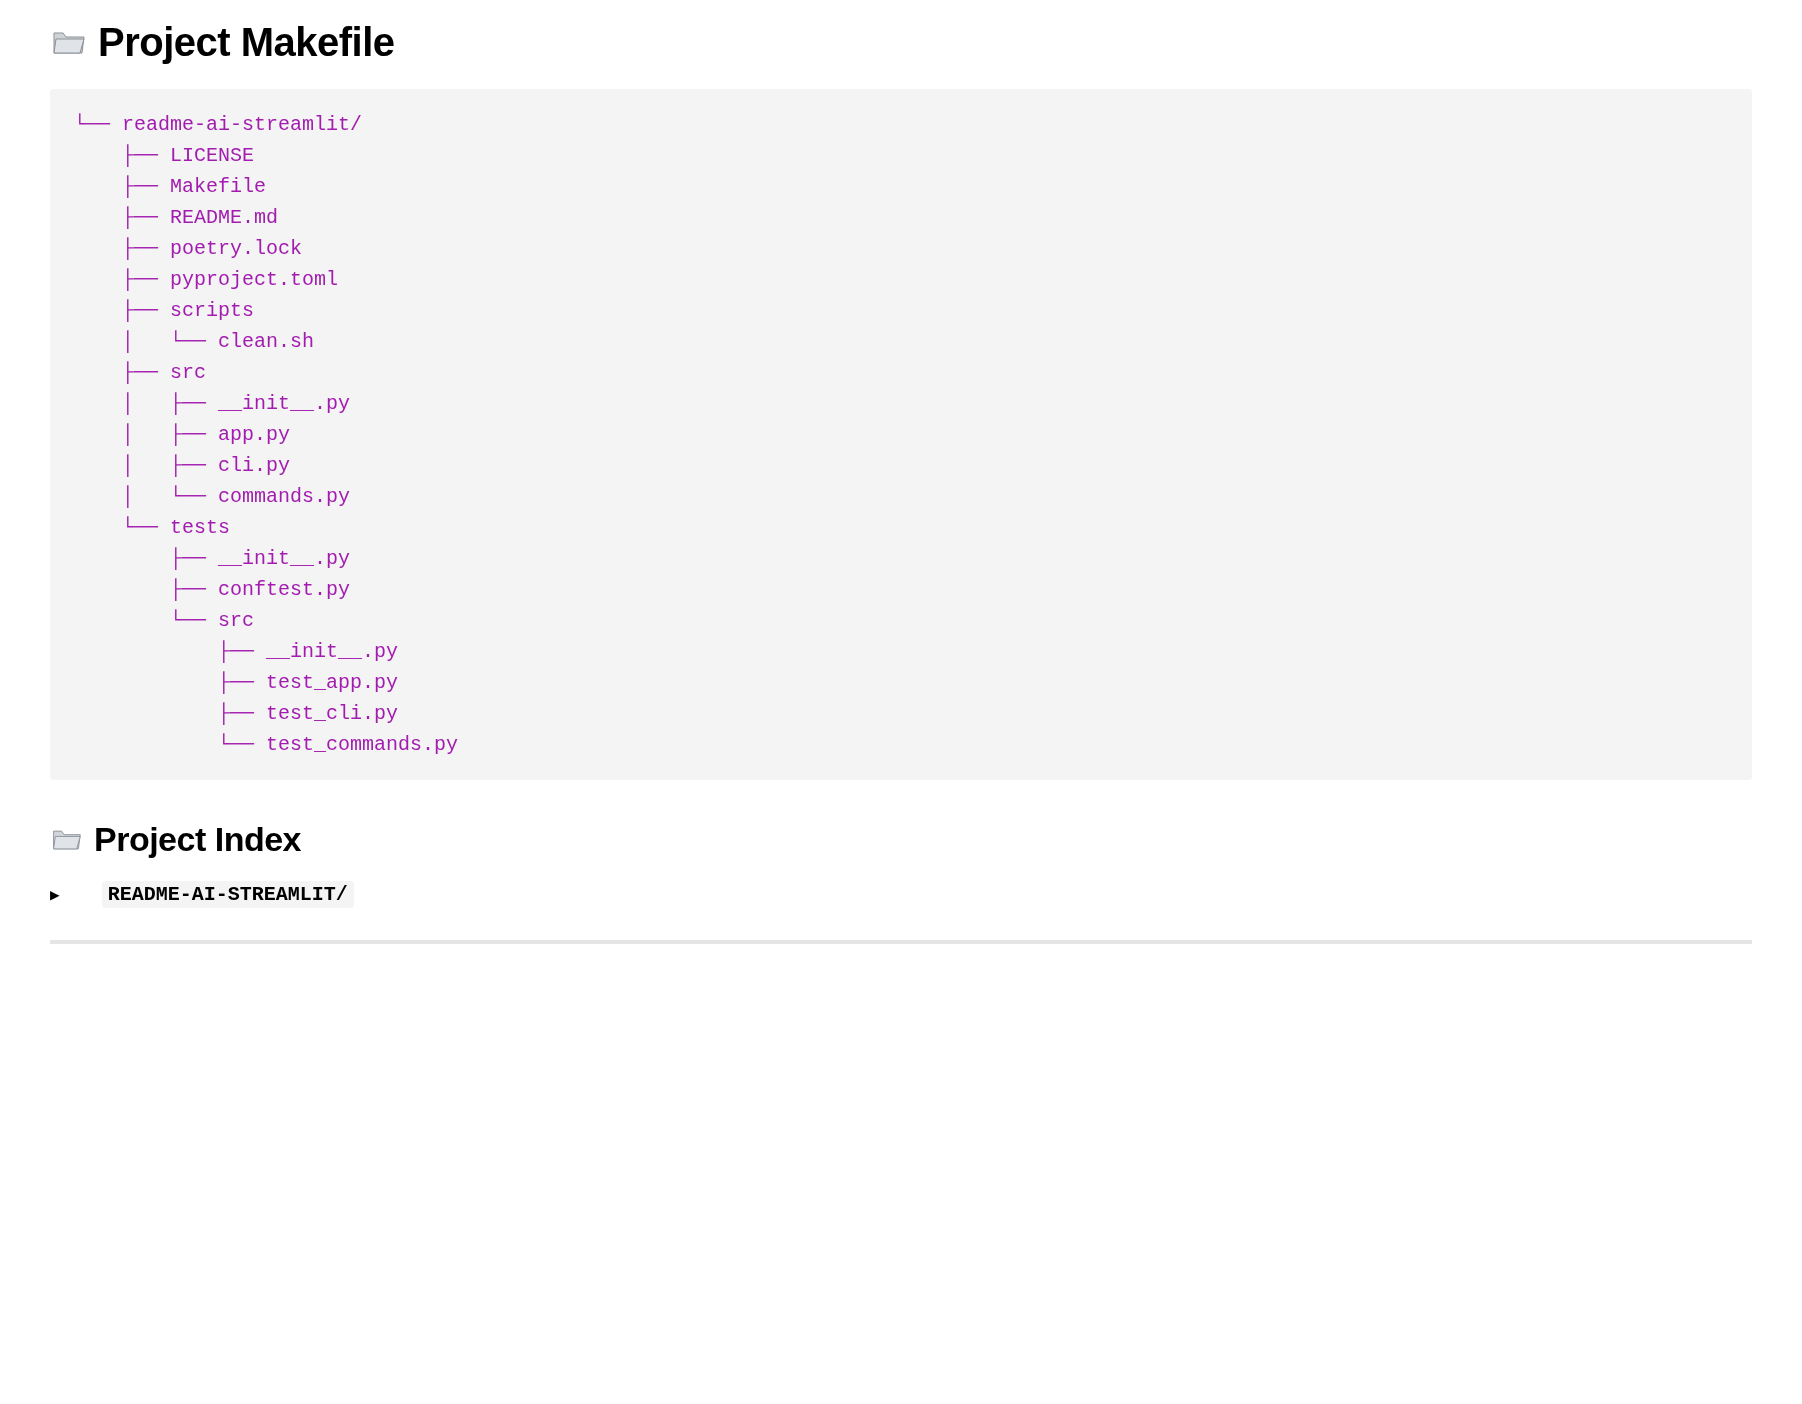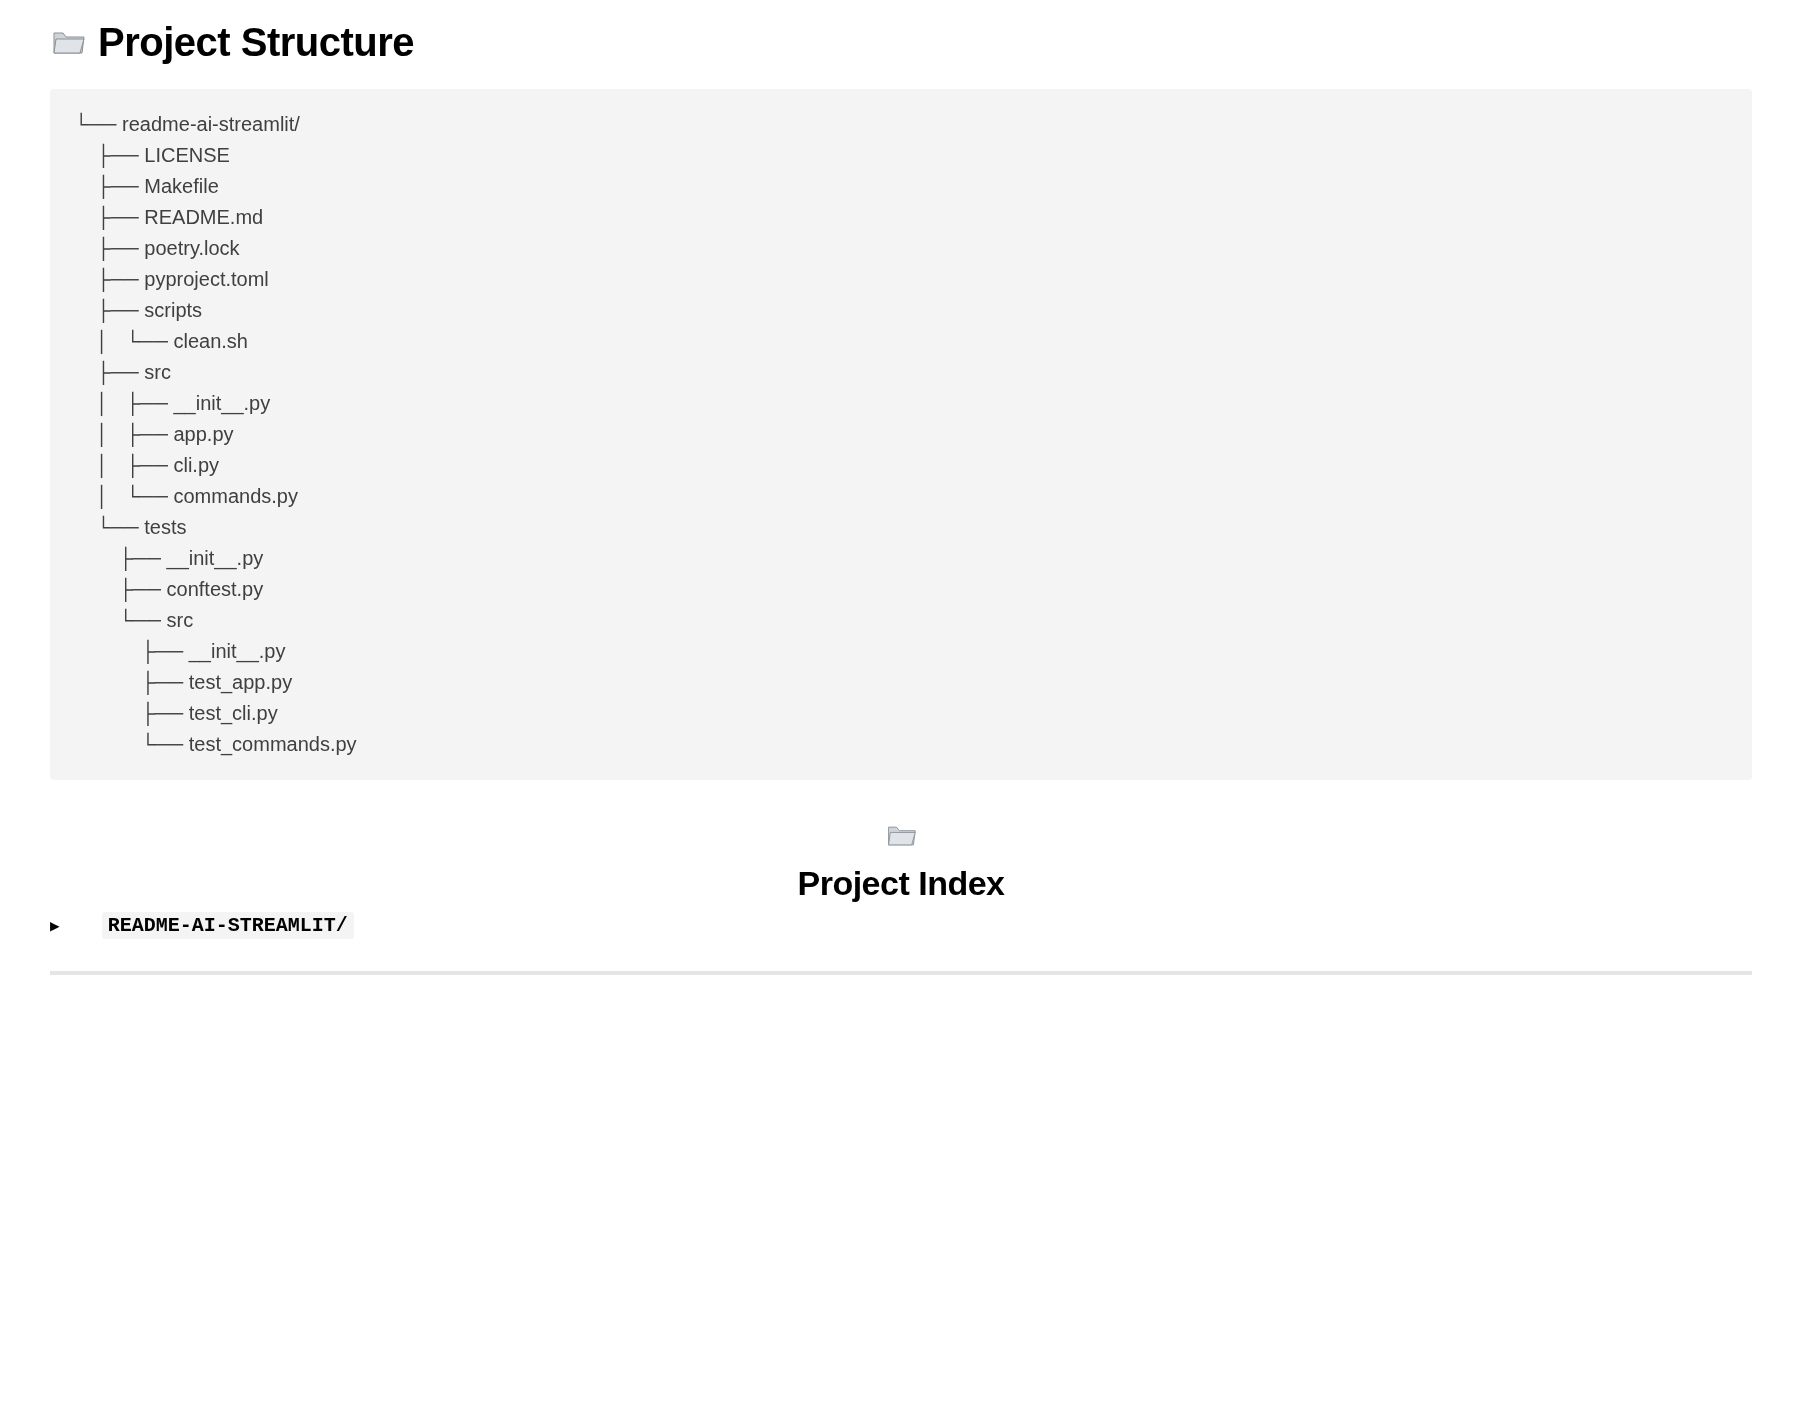--- a/index.html
+++ b/index.html
@@ -14,22 +14,21 @@
       color: #000000;
     }
     .section-header {
       display: flex;
       align-items: center;
       gap: 12px;
       margin-bottom: 24px;
     }
     .section-header.second {
       margin-top: 40px;
-      margin-bottom: 9px;
-      flex-direction: column;
+      margin-bottom: 22px;
     }
     .folder-icon {
       width: 36px;
       height: 36px;
       display: inline-block;
     }
     .folder-icon-small {
       width: 32px;
       height: 32px;
       display: inline-block;
@@ -39,26 +38,26 @@
       font-weight: 800;
       letter-spacing: -0.5px;
     }
     h2.smaller {
       font-size: 34px;
     }
     .code-block {
       background: #f4f4f4;
       border-radius: 4px;
       padding: 20px 24px;
-      font-family: Liberation Sans, sans-serif;
+      font-family: Liberation Mono, monospace;
       font-size: 20px;
       line-height: 1.55;
       white-space: pre;
       overflow-x: auto;
-      color: #404040;
+      color: #a21caf;
     }
     .details-summary {
       display: flex;
       align-items: center;
       gap: 8px;
       cursor: pointer;
       font-family: "SF Mono", "Menlo", "Monaco", "Consolas", "Courier New", monospace;
       font-size: 20px;
       font-weight: 700;
       user-select: none;
@@ -83,21 +82,21 @@
 </head>
 <body>
 
 <div class="section-header">
   <span class="folder-icon">
     <svg viewBox="0 0 36 36" xmlns="http://www.w3.org/2000/svg">
       <path d="M 4 8 L 4 28 L 32 28 L 34 12 L 16 12 L 13 8 Z" fill="#d0d4d8" stroke="#8a9096" stroke-width="1"></path>
       <path d="M 6 14 L 34 14 L 30 28 L 4 28 Z" fill="#e0e4e8" stroke="#8a9096" stroke-width="1"></path>
     </svg>
   </span>
-  <h2>Project Structure</h2>
+  <h2>Project Makefile</h2>
 </div>
 
 <div class="code-block">└── readme-ai-streamlit/
     ├── LICENSE
     ├── Makefile
     ├── README.md
     ├── poetry.lock
     ├── pyproject.toml
     ├── scripts
     │   └── clean.sh

